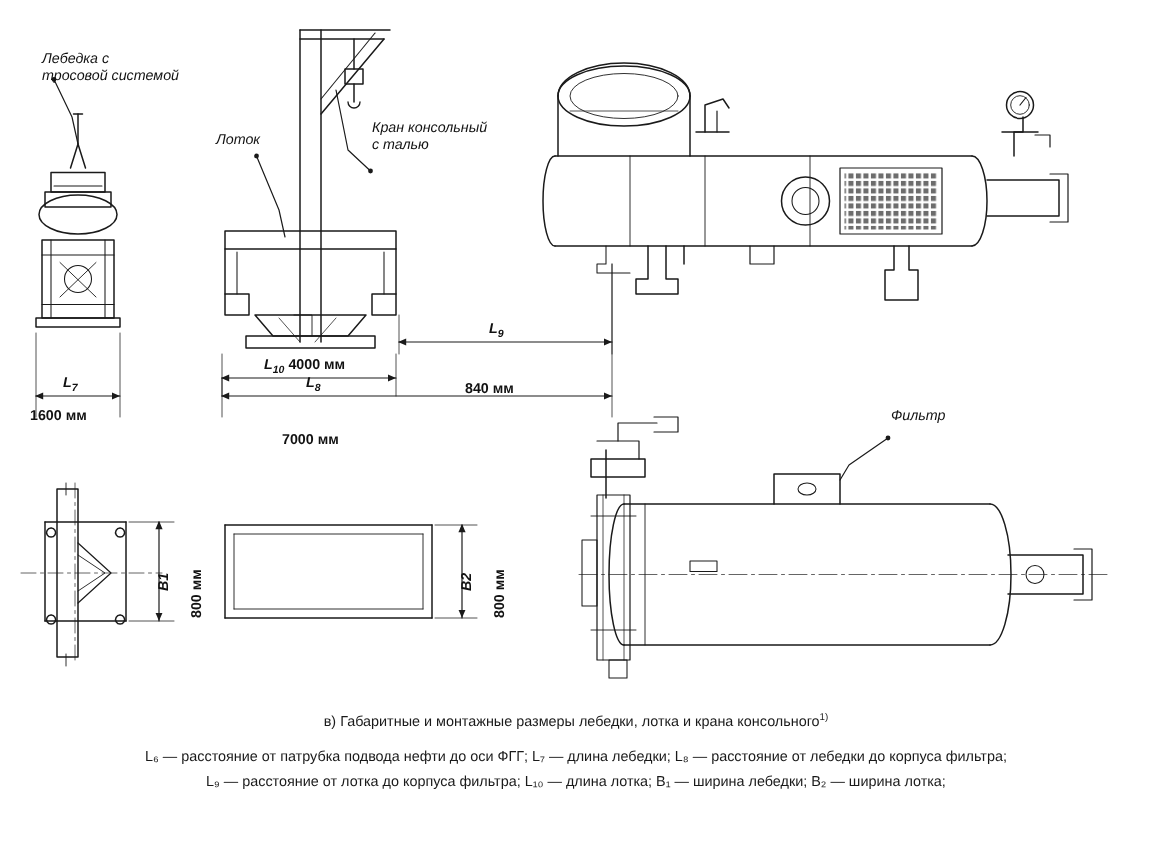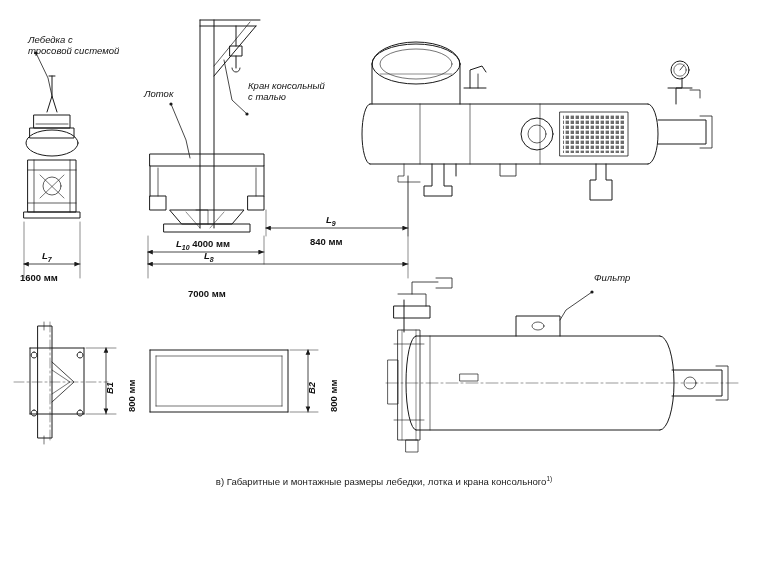--- a/index.html
+++ b/index.html
@@ -340,21 +340,21 @@
   <div class="dim" style="left:204px; top:250px; font-style:italic;">
     <span>L</span><span class="sub">8</span>
   </div>
   <div class="dim" style="left:188px; top:272px;margin-top:16px;">
     <span>7000 мм</span>
   </div>
 
   <div class="dim" style="left:326px; top:214px; font-style:italic;">
     <span>L</span><span class="sub">9</span>
   </div>
-  <div class="dim" style="left:310px; top:236px;">
+  <div class="dim" style="left:310px; top:254px;">
     <span>840 мм</span>
   </div>
 
   <div class="dimv" style="left:104px; top:394px; font-style:italic;">
     <span>B</span><span class="sub">1</span>
   </div>
   <div class="dimv" style="left:126px; top:412px;">
     <span>800 мм</span>
   </div>
 
@@ -362,15 +362,17 @@
     <span>B</span><span class="sub">2</span>
   </div>
   <div class="dimv" style="left:328px; top:412px;">
     <span>800 мм</span>
   </div>
 
   <div class="legend">
     <div class="title">
       <span>в) Габаритные и монтажные размеры лебедки, лотка и крана консольного</span><sup>1)</sup>
     </div>
+    <div class="row">L₆ — расстояние от патрубка подвода нефти до оси ФГГ;  L₇ — длина лебедки;  L₈ — расстояние от лебедки до корпуса фильтра;</div>
+    <div class="row">L₉ — расстояние от лотка до корпуса фильтра;  L₁₀ — длина лотка;  B₁ — ширина лебедки;  B₂ — ширина лотка;</div>
   </div>
 
 </div>
 
 </body></html>

